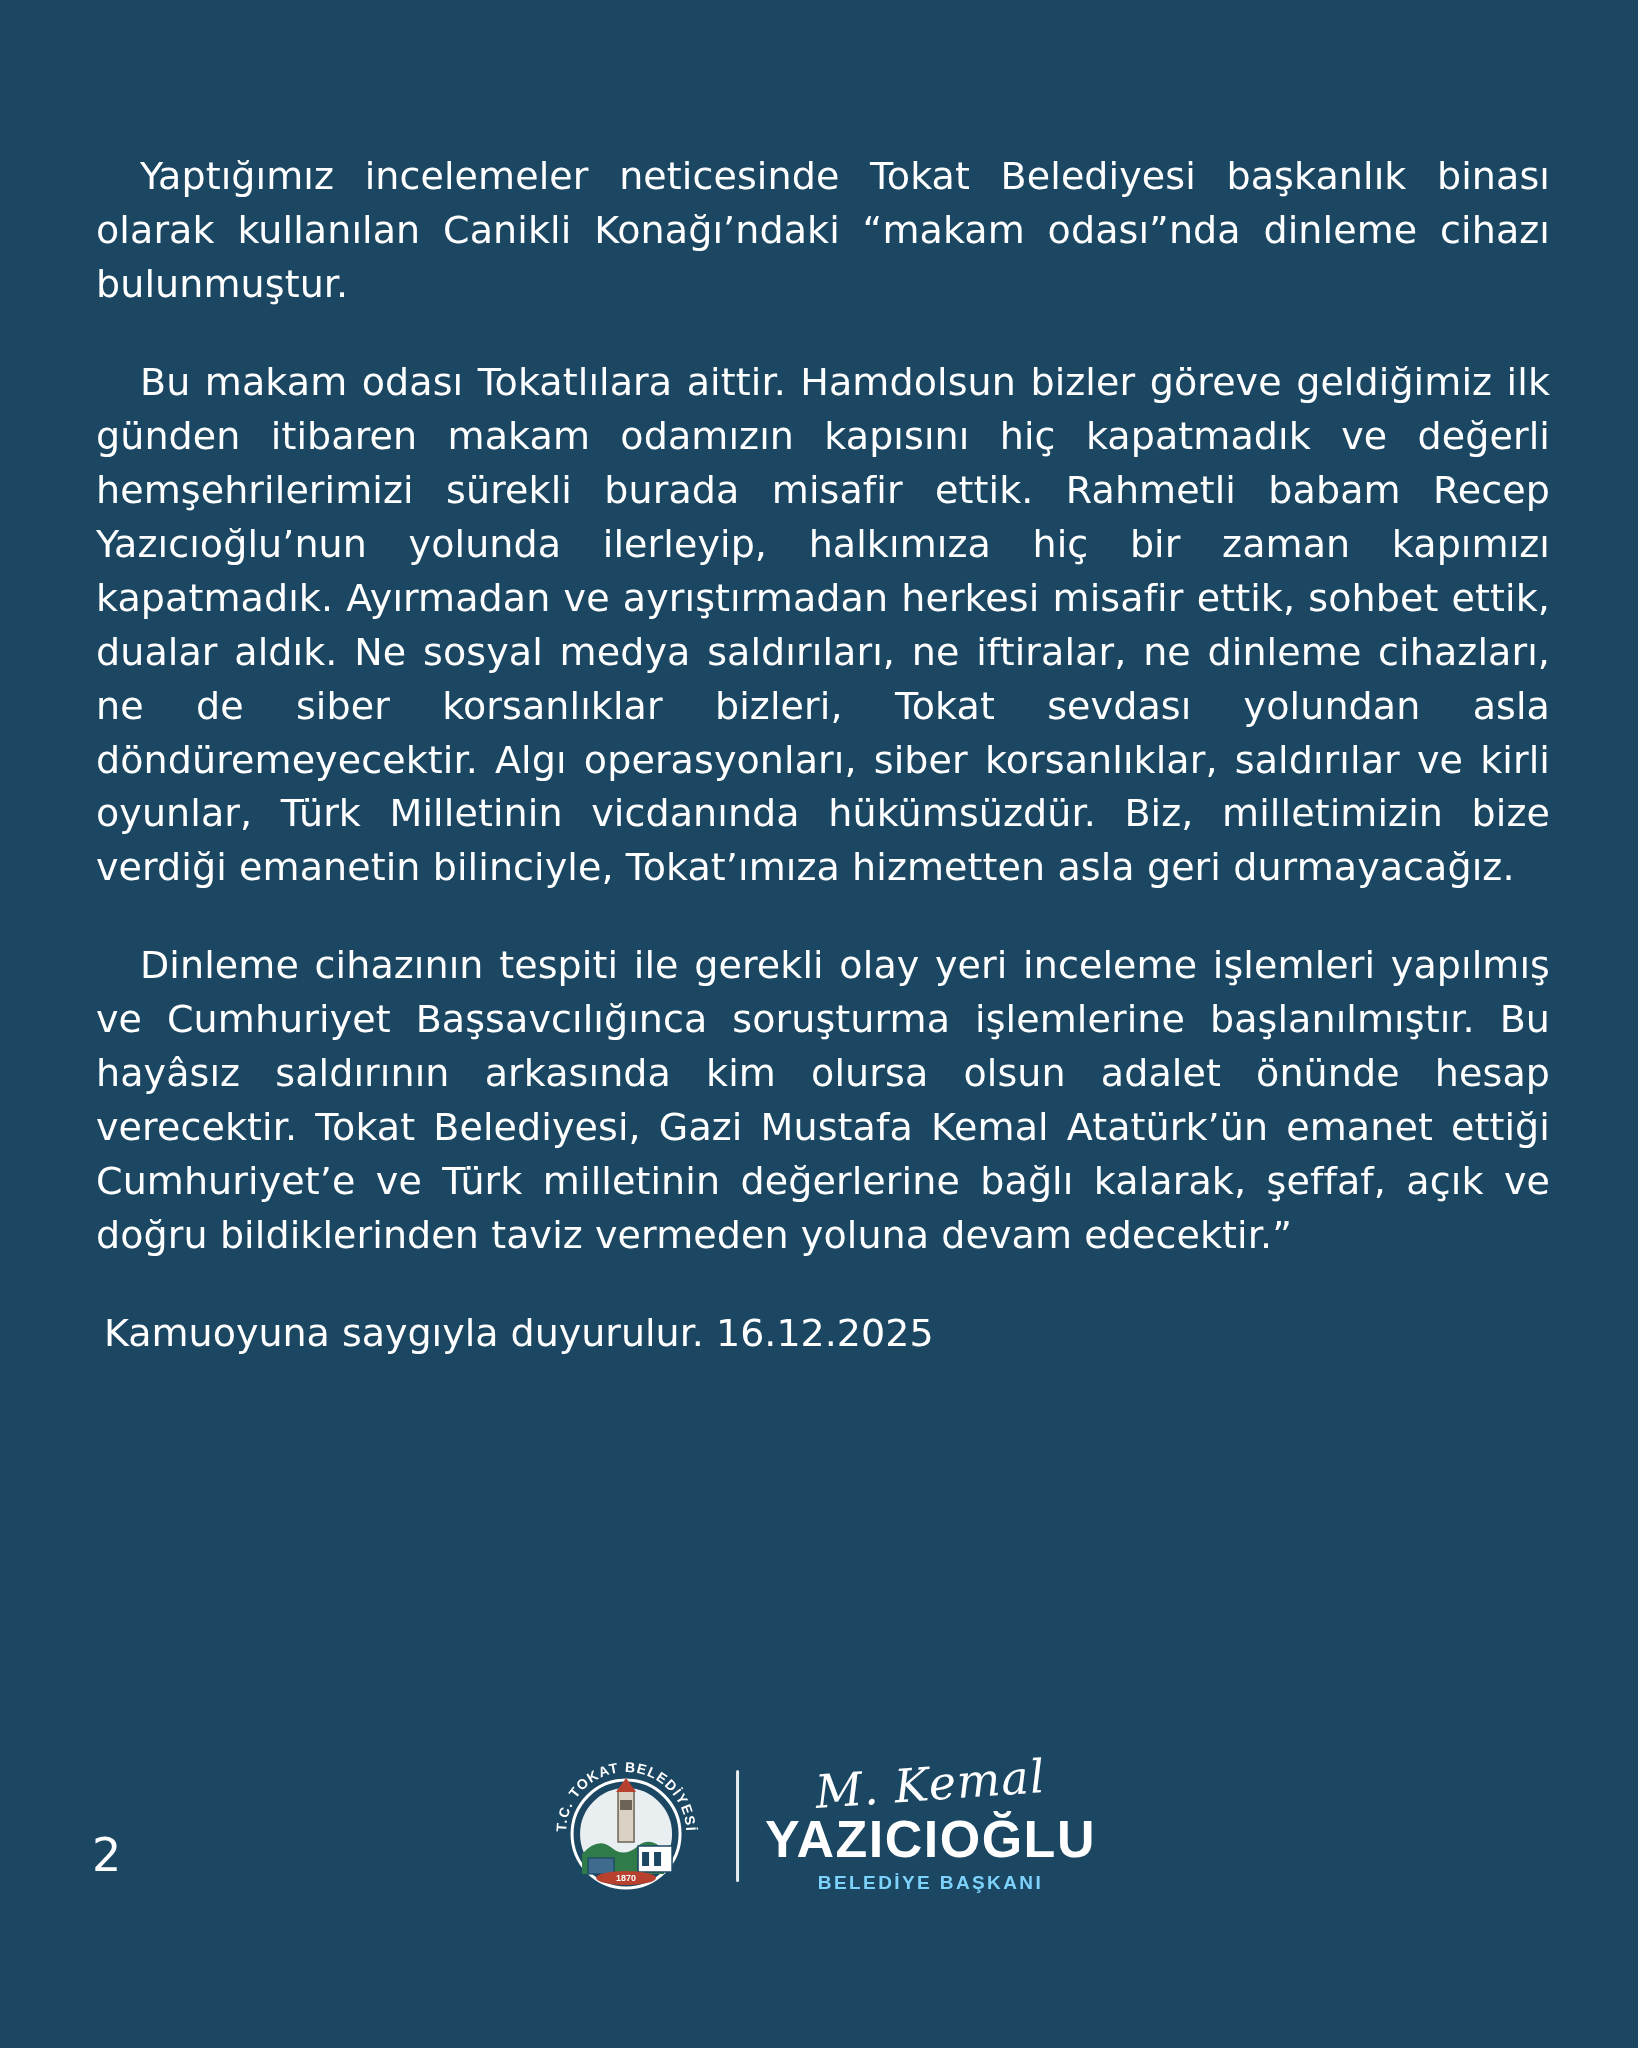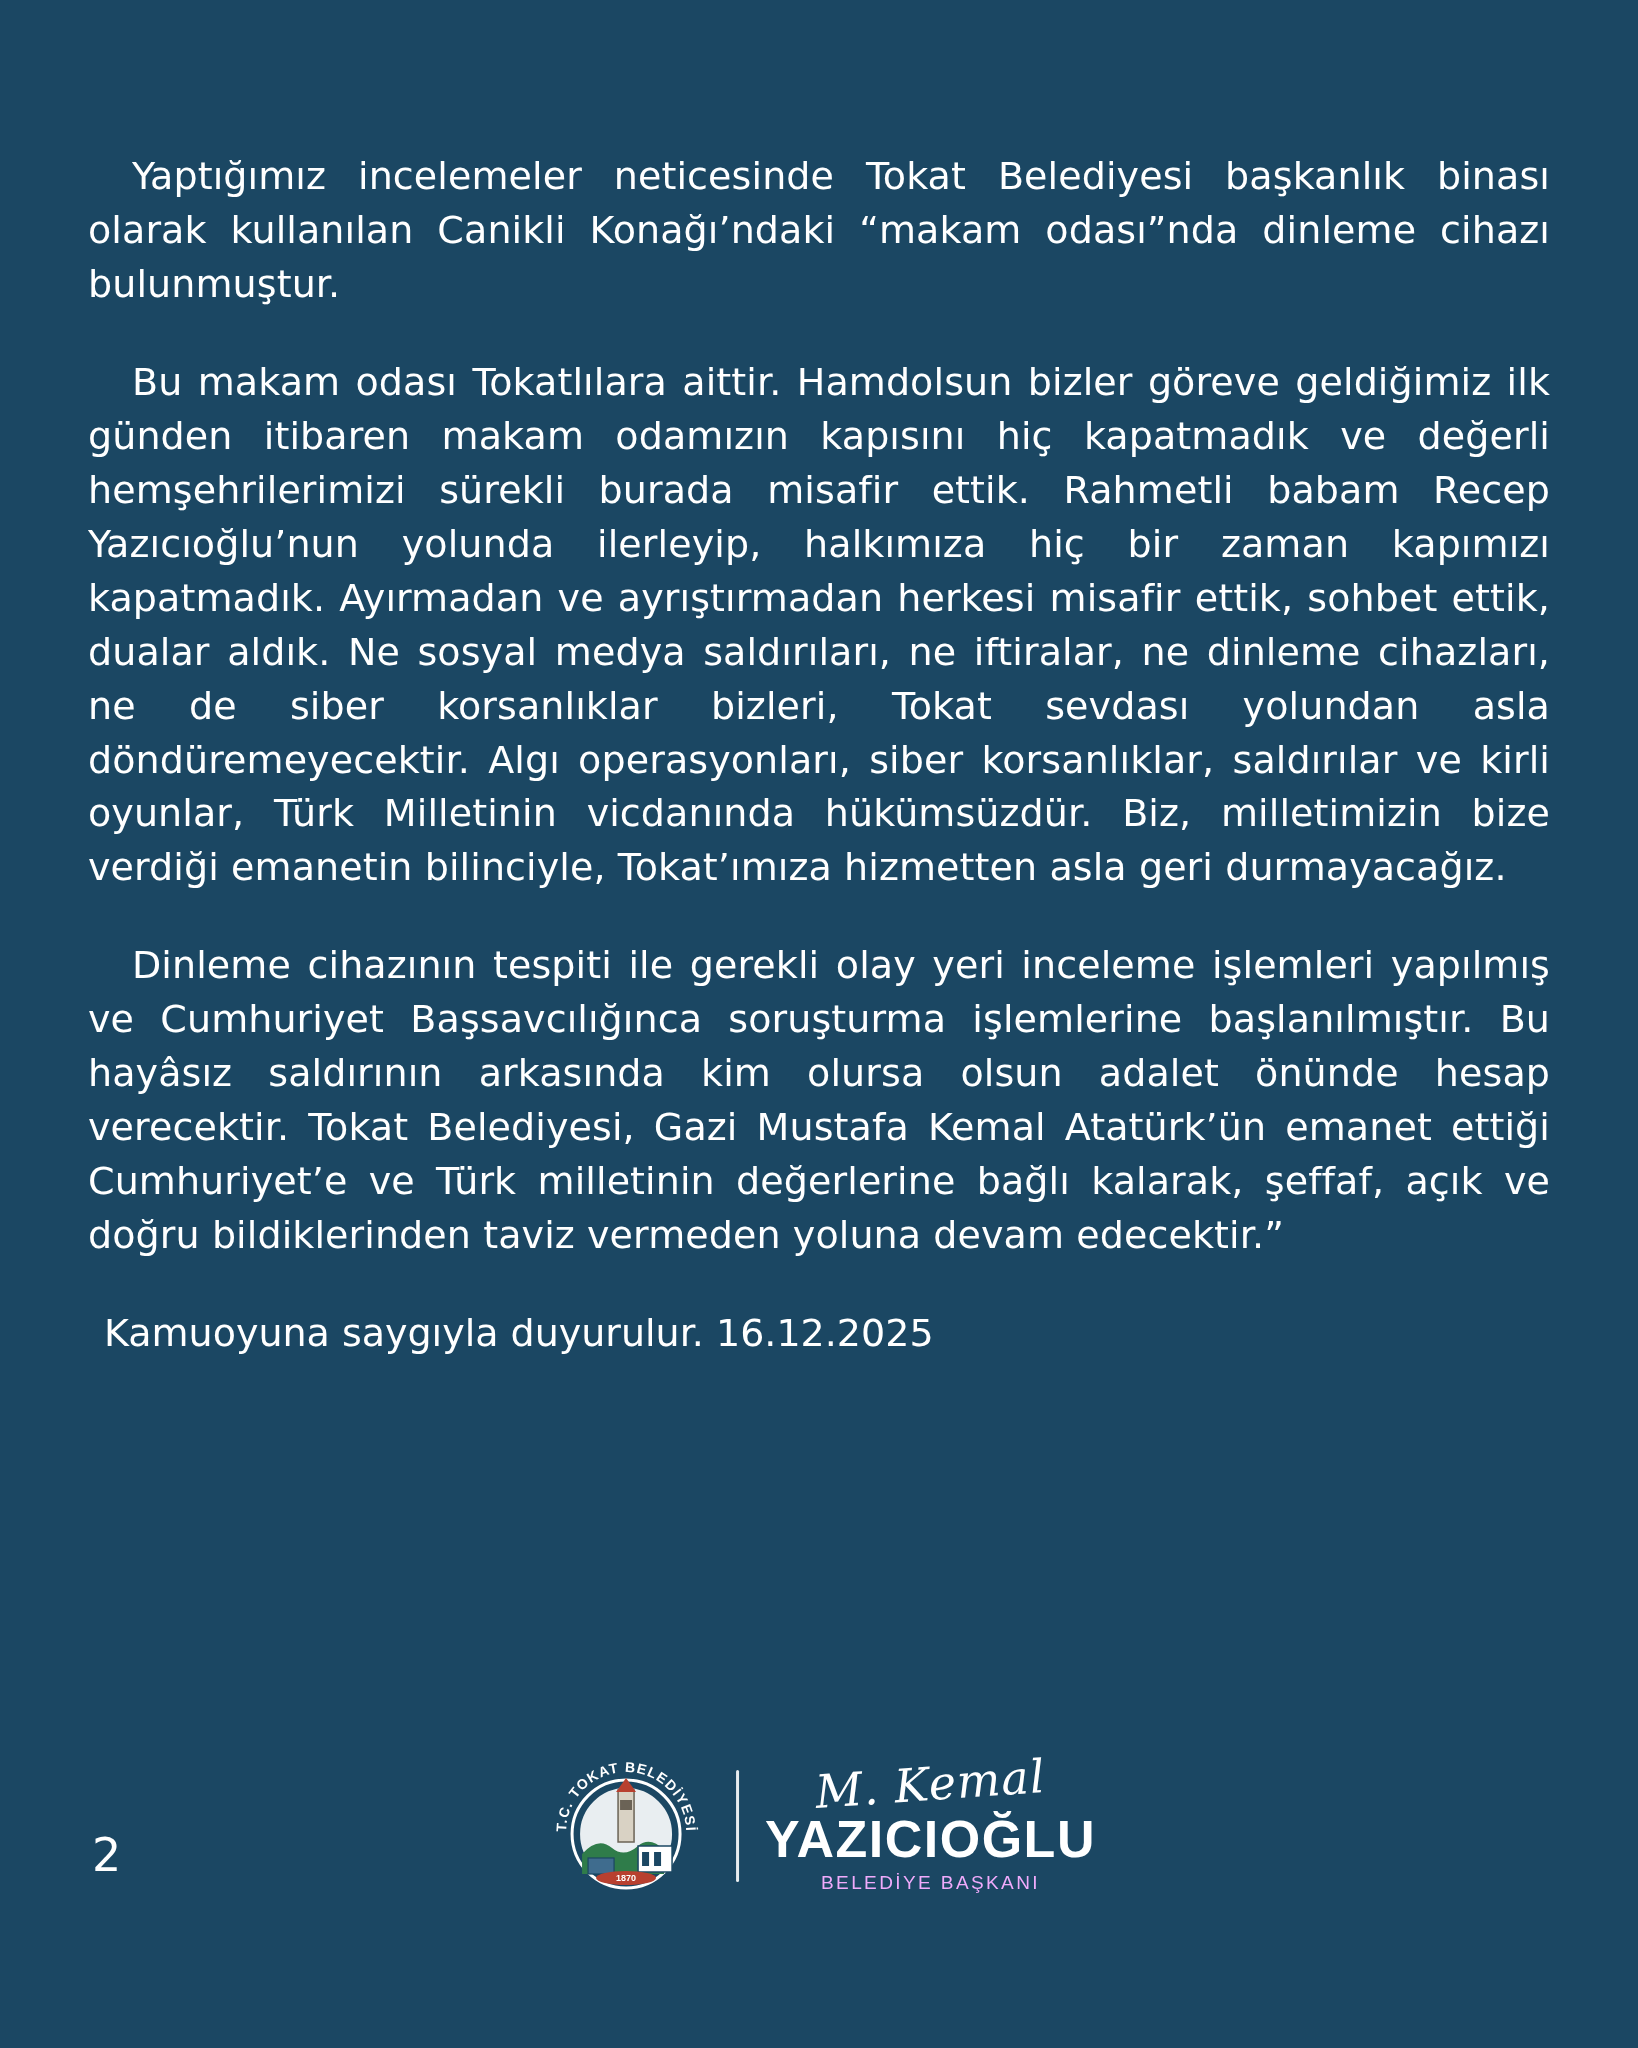--- a/index.html
+++ b/index.html
@@ -25,21 +25,21 @@
     left: 88px;
     top: 150px;
     width: 1462px;
   }
   .para {
     text-align: justify;
     text-justify: inter-word;
     font-size: 38px;
     line-height: 1.42;
     letter-spacing: 0.1px;
-    margin: 0 0 44px 0;
+    margin: 0 0 44px 8px;
     font-weight: 500;
   }
   .para.indent {
     text-indent: 44px;
   }
   .para:last-of-type {
     margin-bottom: 0;
   }
   .closing {
     text-align: left;
@@ -109,24 +109,24 @@
   .sig-name {
     font-family: "Liberation Sans", sans-serif;
     font-weight: 700;
     font-size: 52px;
     letter-spacing: 1.5px;
     color: #ffffff;
     line-height: 1;
   }
   .sig-role {
     font-family: "Liberation Sans", sans-serif;
-    font-weight: 400;
+    font-weight: 700;
     font-size: 19px;
     letter-spacing: 2.4px;
-    color: #f0abfc;
+    color: #7dd3fc;
     margin-top: 8px;
   }
 </style>
 </head>
 <body>
 
 <div class="page">
 
   <div class="content">
     <p class="para indent">Yaptığımız incelemeler neticesinde Tokat Belediyesi başkanlık binası olarak kullanılan Canikli Konağı’ndaki “makam odası”nda dinleme cihazı bulunmuştur.</p>

